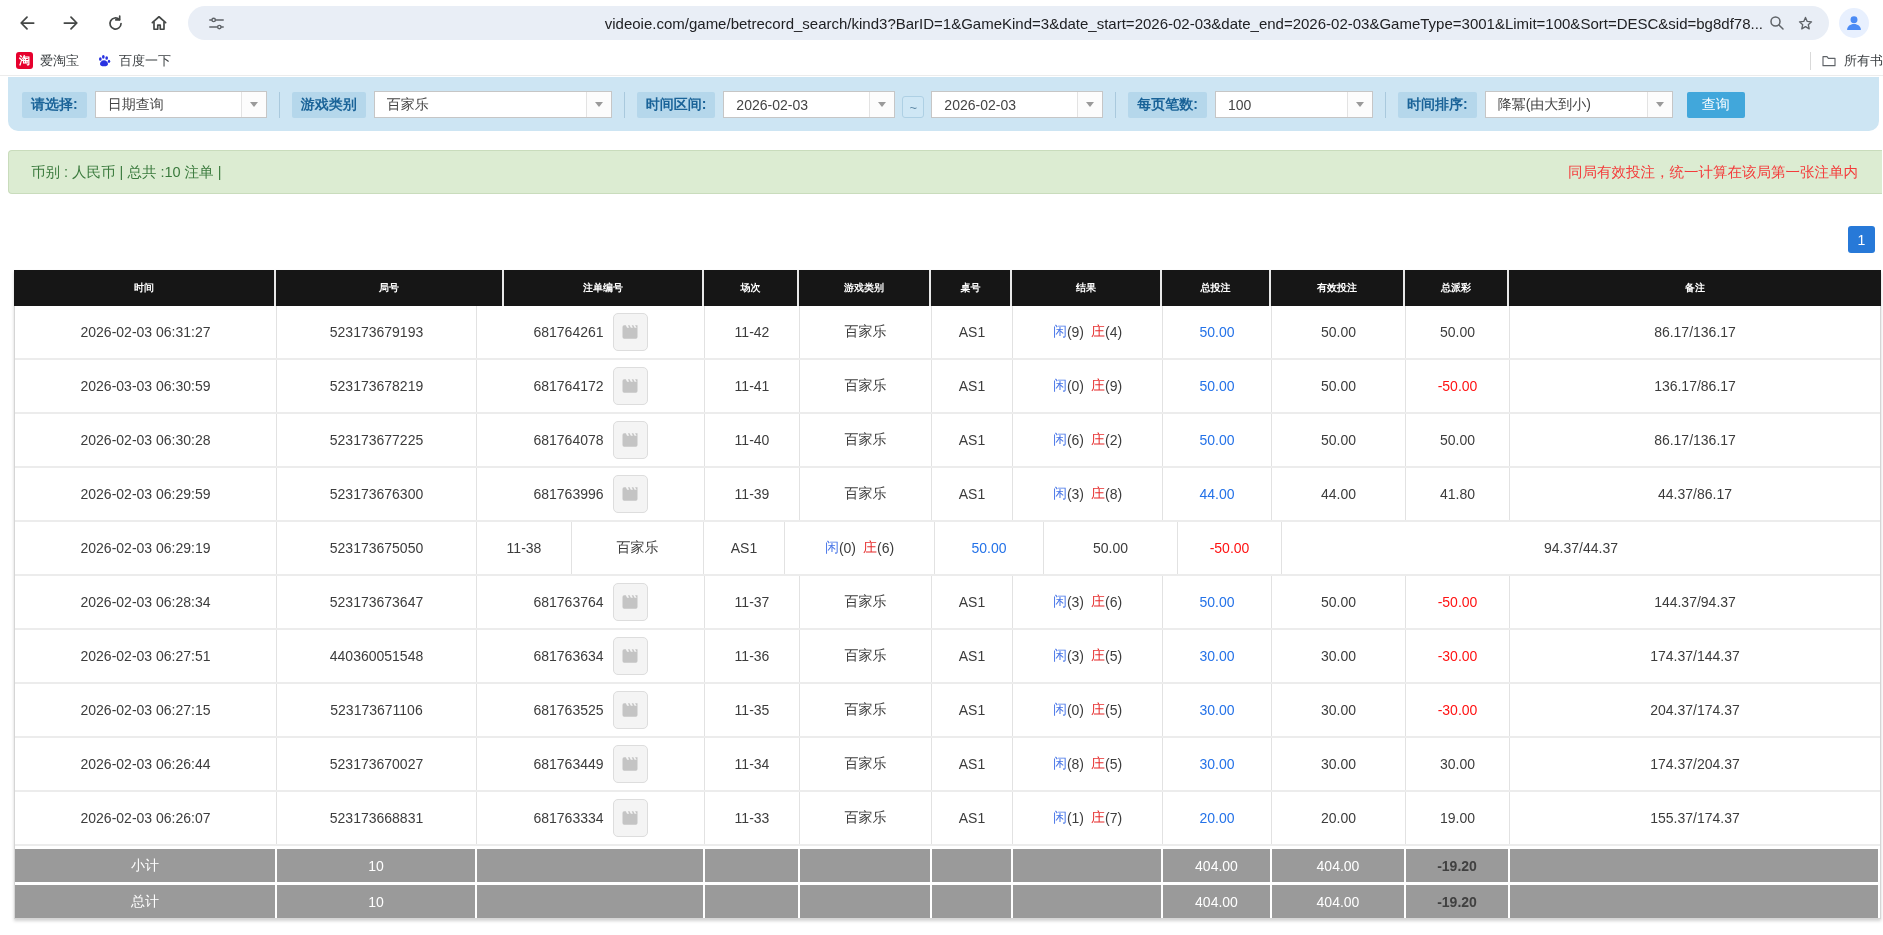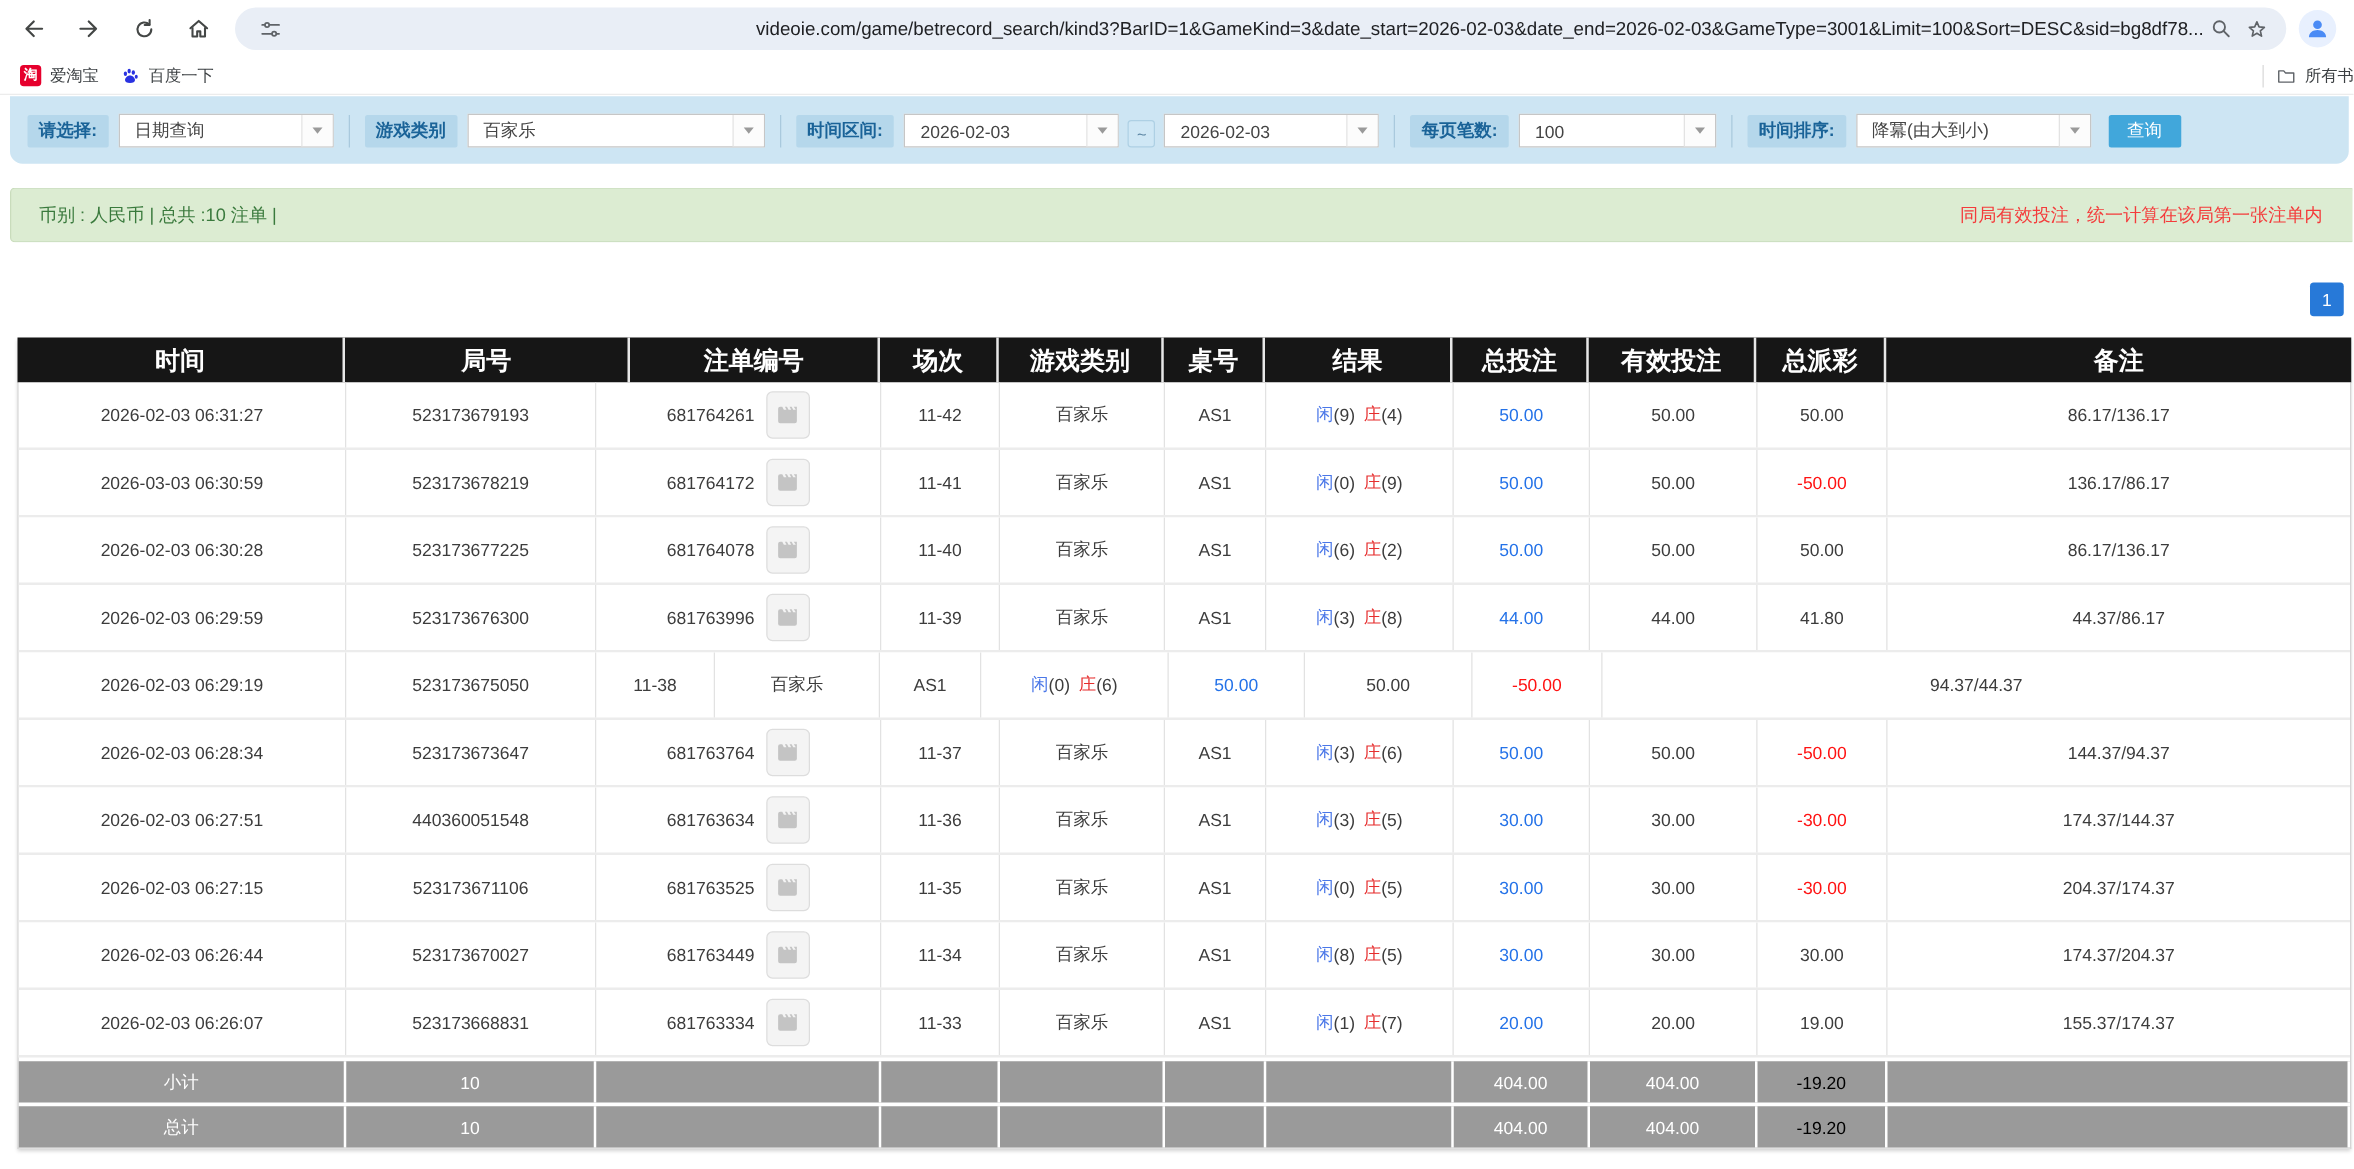--- a/index.html
+++ b/index.html
@@ -66,39 +66,39 @@
 
   
   .page-btn { position:absolute; top:226px; right:8px; width:27px; height:27px; background:#2779d8;
               color:#fff; font-size:14px; display:flex; align-items:center; justify-content:center;
               border-radius:3px; cursor:pointer; }
 
   
   .table-wrap { position:absolute; top:270px; left:14px; width:1867px;
                 box-shadow:0 2px 3px rgba(0,0,0,.18); }
   .thead { display:flex; background:#161616; height:36px; }
-  .th { color:#fff; font-weight:bold; font-size:20px; display:flex; align-items:center;
+  .th { color:#fff; font-weight:bold; font-size:10px; display:flex; align-items:center;
         justify-content:center; border-right:2px solid #e8e8e8; }
   .th:last-child { border-right:none; }
   .tbody { border:1px solid #d5d5d5; border-top:none; }
   .trow { display:flex; background:#fff; height:54px; border-bottom:2px solid #ececec; }
   .td { display:flex; align-items:center; justify-content:center; font-size:14px; color:#3c3c3c;
         border-right:1px solid #e2e2e2; overflow:hidden; white-space:nowrap; }
   .td:last-child { border-right:none; }
   .c0{width:262px}.c1{width:200px}.c2{width:228px}.c3{width:95px}.c4{width:132px}
   .c5{width:81px}.c6{width:150px}.c7{width:109px}.c8{width:134px}.c9{width:104px}.c10{flex:1}
   .bet-link { color:#2472e8; cursor:pointer; text-decoration:none; }
   .neg { color:#ff1212; }
   .p-label { color:#4a77e8; }
   .b-label { color:#e62e2e; margin-left:7px; }
   .vid-btn { width:35px; height:38px; margin-left:9px; background:#f4f4f4; border:1px solid #ddd;
              border-radius:5px; display:flex; align-items:center; justify-content:center; cursor:pointer; }
   .sub { background:#9a9a9a; height:33px; border-bottom:none; margin-top:3px; }
   .sub .td { color:#fff; border-right:2px solid #fff; }
-  .sub .td.neg { color:#000000; }
+  .sub .td.neg { color:#404040;font-weight:bold; }
   .sub:first-of-type { margin-top:0; }
 </style>
 </head>
 <body>
 
 <div class="toolbar">
   <span class="nav-ico">
     <svg width="20" height="20" viewBox="0 0 24 24">
         <path d="M20 12H6m6-7l-7 7 7 7" fill="none" stroke="#444746" stroke-width="2.1" stroke-linecap="round" stroke-linejoin="round"></path>
       </svg>

